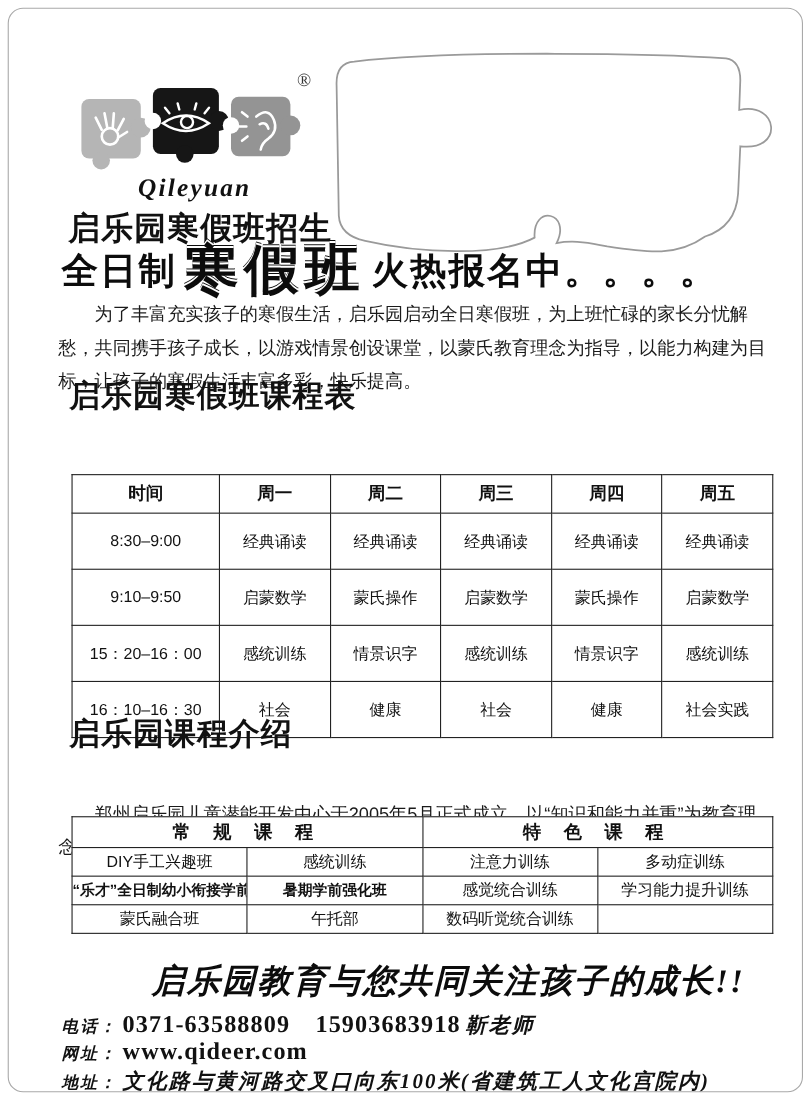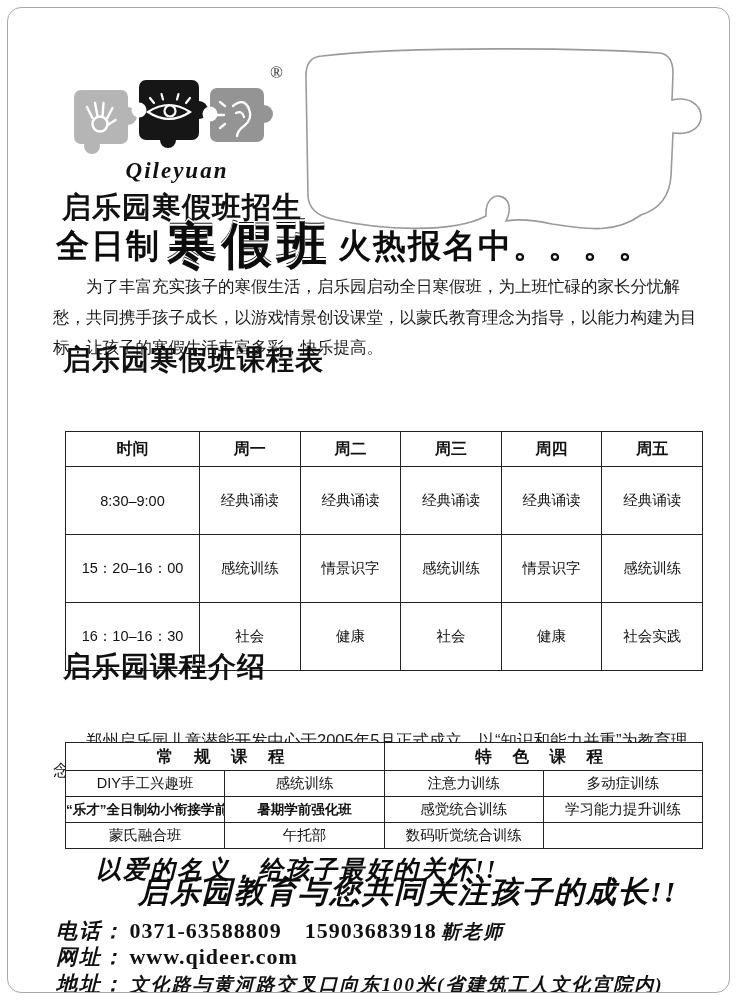--- a/index.html
+++ b/index.html
@@ -76,21 +76,21 @@
   .slogan {
     position:absolute; font-family:"Liberation Serif", serif; font-style:italic;
     font-weight:bold; color:#0c0c0c; letter-spacing:2px; white-space:nowrap;
   }
   .slogan-1 { left:88px;  top:845px; font-size:25px; }
   .slogan-2 { left:130px; top:864px; font-size:30px;text-align:center; }
   .contact-row { position:absolute; left:48px; white-space:nowrap; }
   .c-phone { top:908px; } .c-web { top:935px; } .c-addr { top:962px; }
   .c-label {
     font-family:"Liberation Serif", serif; font-style:italic; font-weight:bold;
-    font-size:21px; letter-spacing:2px;
+    font-size:15px; letter-spacing:2px;
   }
   .c-value {
     font-family:"Liberation Serif", serif; font-weight:bold; font-size:22px;
     letter-spacing:1px;
   }
   .c-value.hand { font-style:italic; font-size:19px; letter-spacing:2px; }
 </style>
 </head>
 <body>
 
@@ -189,20 +189,28 @@
     <tbody>
         <tr>
           <td>8:30–9:00</td>
           <td>经典诵读</td>
           <td>经典诵读</td>
           <td>经典诵读</td>
           <td>经典诵读</td>
           <td>经典诵读</td>
         </tr>
         <tr>
+          <td>9:10–9:50</td>
+          <td>启蒙数学</td>
+          <td>蒙氏操作</td>
+          <td>启蒙数学</td>
+          <td>蒙氏操作</td>
+          <td>启蒙数学</td>
+        </tr>
+        <tr>
           <td>15：20–16：00</td>
           <td>感统训练</td>
           <td>情景识字</td>
           <td>感统训练</td>
           <td>情景识字</td>
           <td>感统训练</td>
         </tr>
         <tr>
           <td>16：10–16：30</td>
           <td>社会</td>
@@ -239,21 +247,20 @@
         </tr>
         <tr>
           <td>蒙氏融合班</td>
           <td>午托部</td>
           <td>数码听觉统合训练</td>
           <td></td>
         </tr>
       </tbody>
   </table>
 
-  <div class="slogan slogan-1">以爱的名义，给孩子最好的关怀!!</div>
   <div class="slogan slogan-2">启乐园教育与您共同关注孩子的成长!!</div>
 
   <div class="contact-row c-phone">
     <span class="c-label">电话：</span>
     <span class="c-value">0371-63588809　15903683918</span>
     <span class="c-value hand">靳老师</span>
   </div>
   <div class="contact-row c-web">
     <span class="c-label">网址：</span>
     <span class="c-value">www.qideer.com</span>

